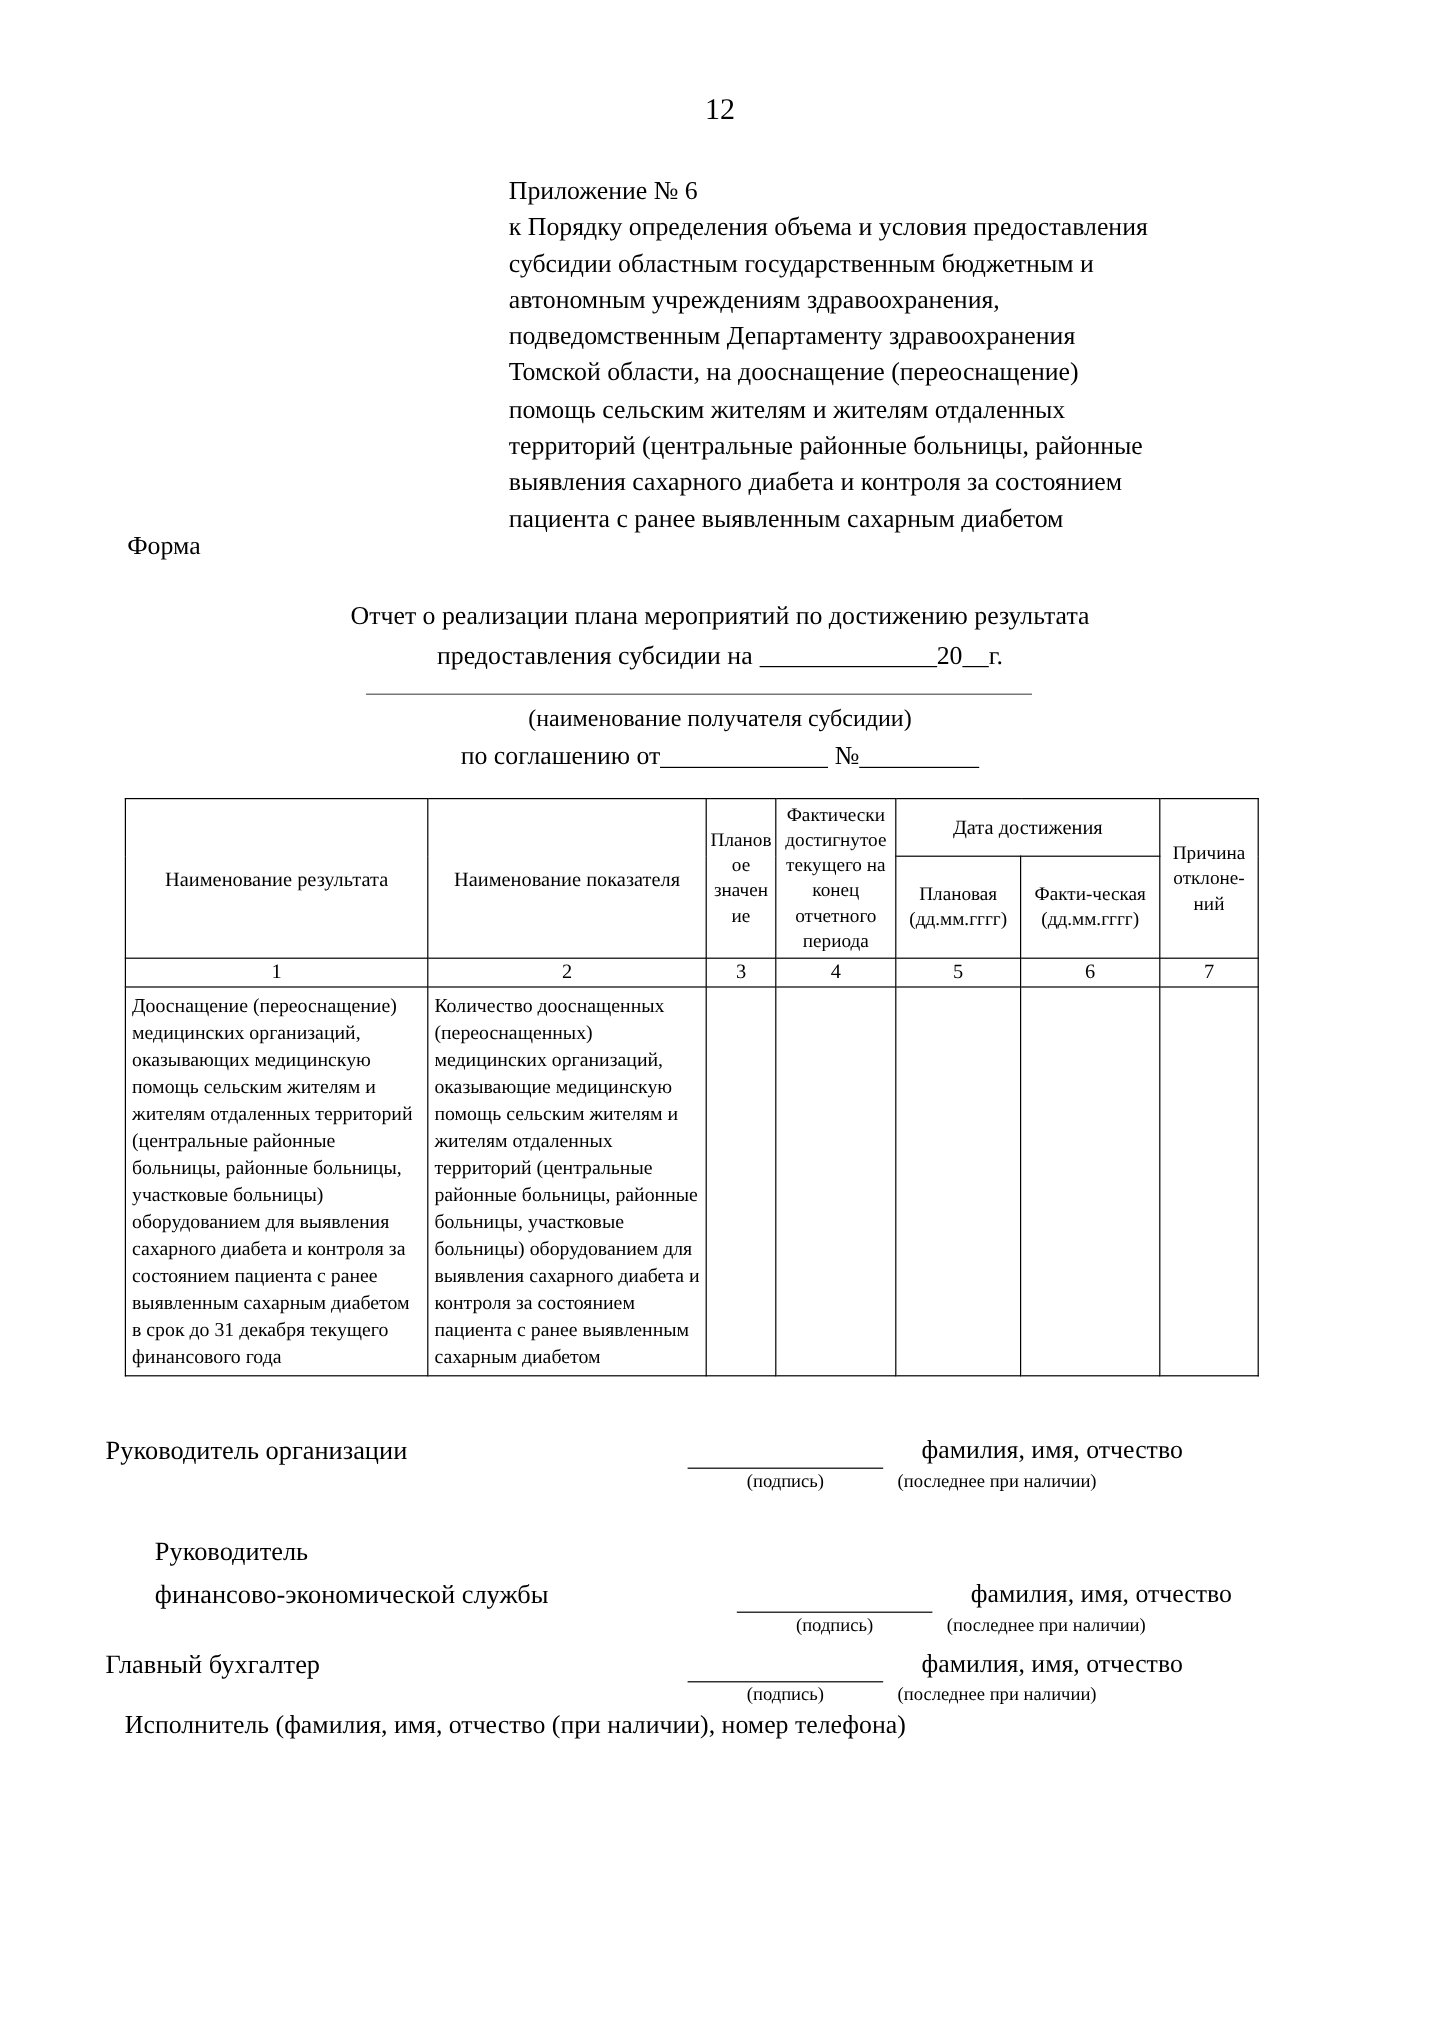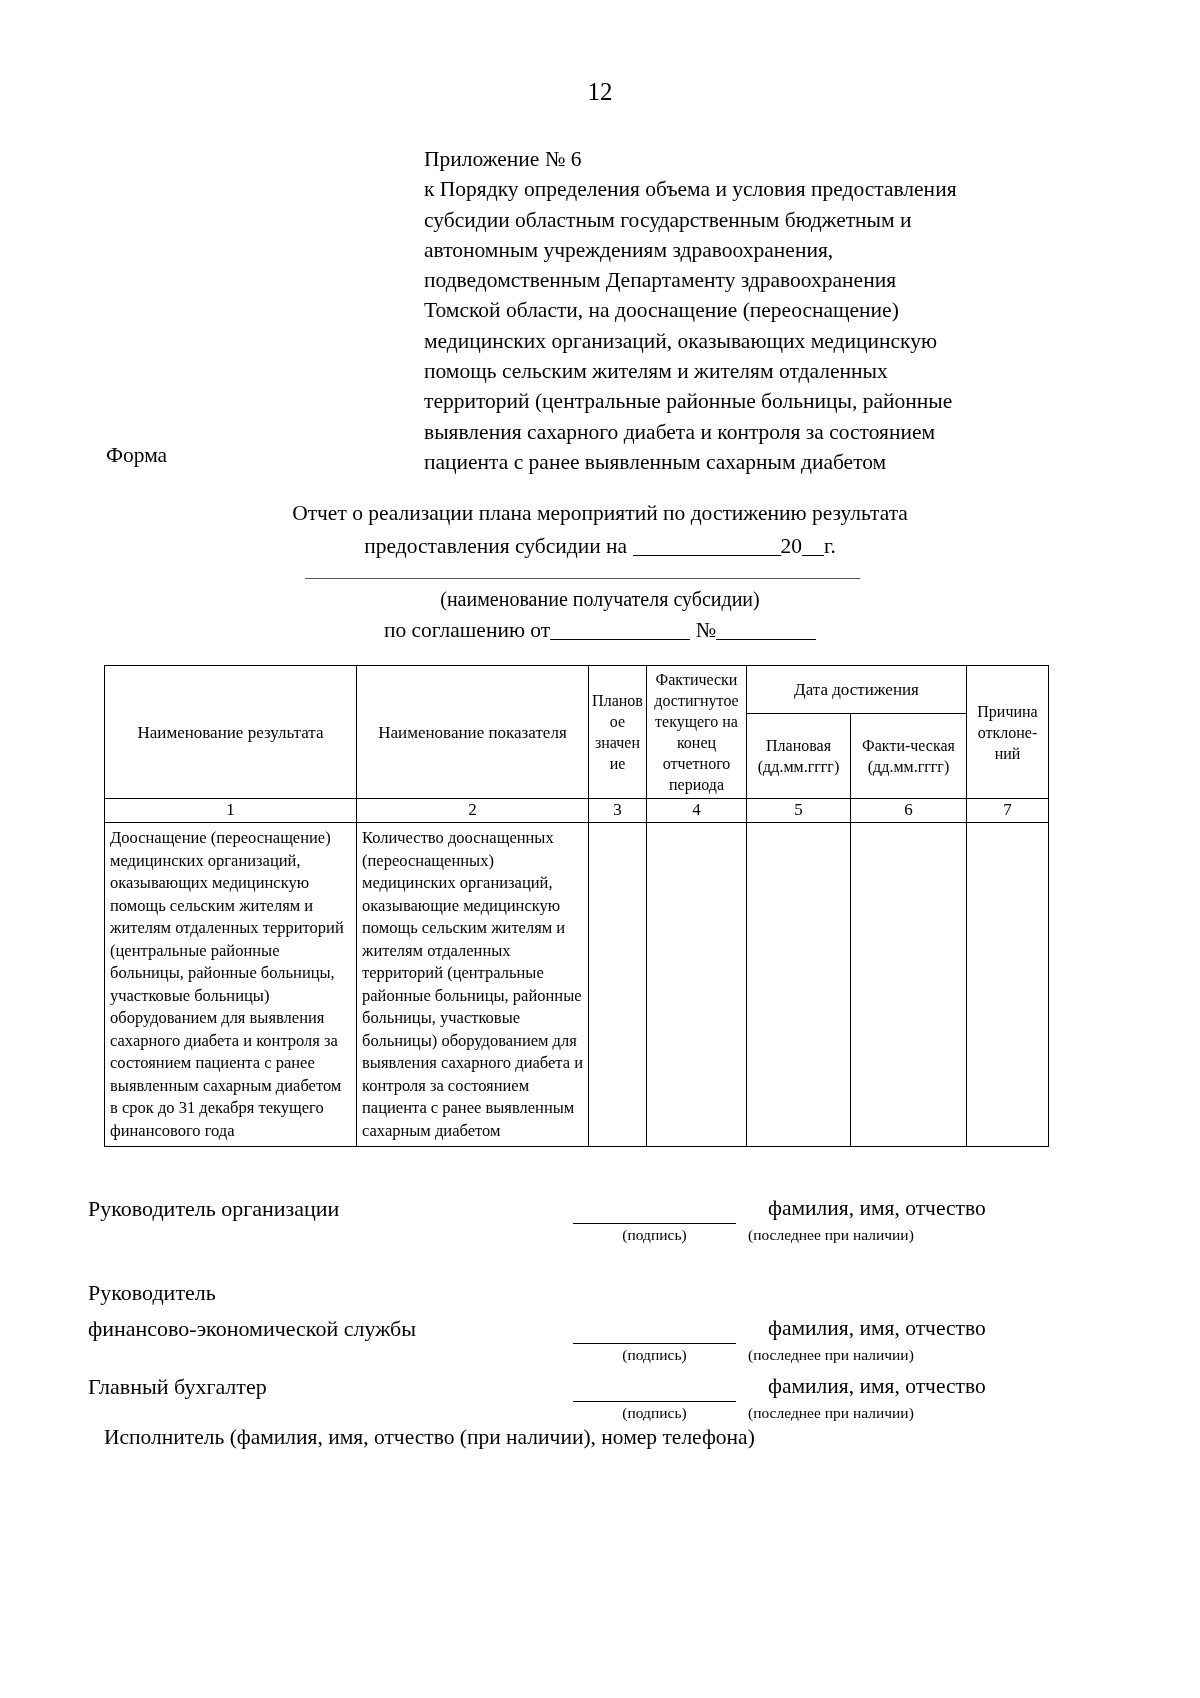--- a/index.html
+++ b/index.html
@@ -224,21 +224,20 @@
 
   <div class="page-number">12</div>
 
   <div class="appendix-block">
     <div class="line">Приложение № 6</div>
     <div class="line">к Порядку определения объема и условия предоставления</div>
     <div class="line">субсидии областным государственным бюджетным и</div>
     <div class="line">автономным учреждениям здравоохранения,</div>
     <div class="line">подведомственным Департаменту здравоохранения</div>
     <div class="line">Томской области, на дооснащение (переоснащение)</div>
-    <div class="line">медицинских организаций, оказывающих медицинскую</div>
     <div class="line">помощь сельским жителям и жителям отдаленных</div>
     <div class="line">территорий (центральные районные больницы, районные</div>
     <div class="line">выявления сахарного диабета и контроля за состоянием</div>
     <div class="line">пациента с ранее выявленным сахарным диабетом</div>
   </div>
 
   <div class="forma-label">Форма</div>
 
   <div class="doc-title">
     <div>Отчет о реализации плана мероприятий по достижению результата</div>
@@ -305,21 +304,21 @@
   <div class="sig-area">
 
     <div class="sig-row">
       <div class="sig-role">Руководитель организации</div>
       <div class="sig-line"></div>
       <div class="sig-caption">(подпись)</div>
       <div class="sig-name">фамилия, имя, отчество</div>
       <div class="sig-note">(последнее при наличии)</div>
     </div>
 
-    <div class="sig-row" style="height:112px;">
+    <div class="sig-row" style="height:112px;margin-left:41px;">
       <div class="sig-role" style="top:18px;">Руководитель</div>
       <div class="sig-role" style="top:54px;">финансово-экономической службы</div>
       <div class="sig-line" style="top:81px;"></div>
       <div class="sig-caption" style="top:84px;">(подпись)</div>
       <div class="sig-name" style="top:54px;">фамилия, имя, отчество</div>
       <div class="sig-note" style="top:84px;">(последнее при наличии)</div>
     </div>
 
     <div class="sig-row">
       <div class="sig-role">Главный бухгалтер</div>

